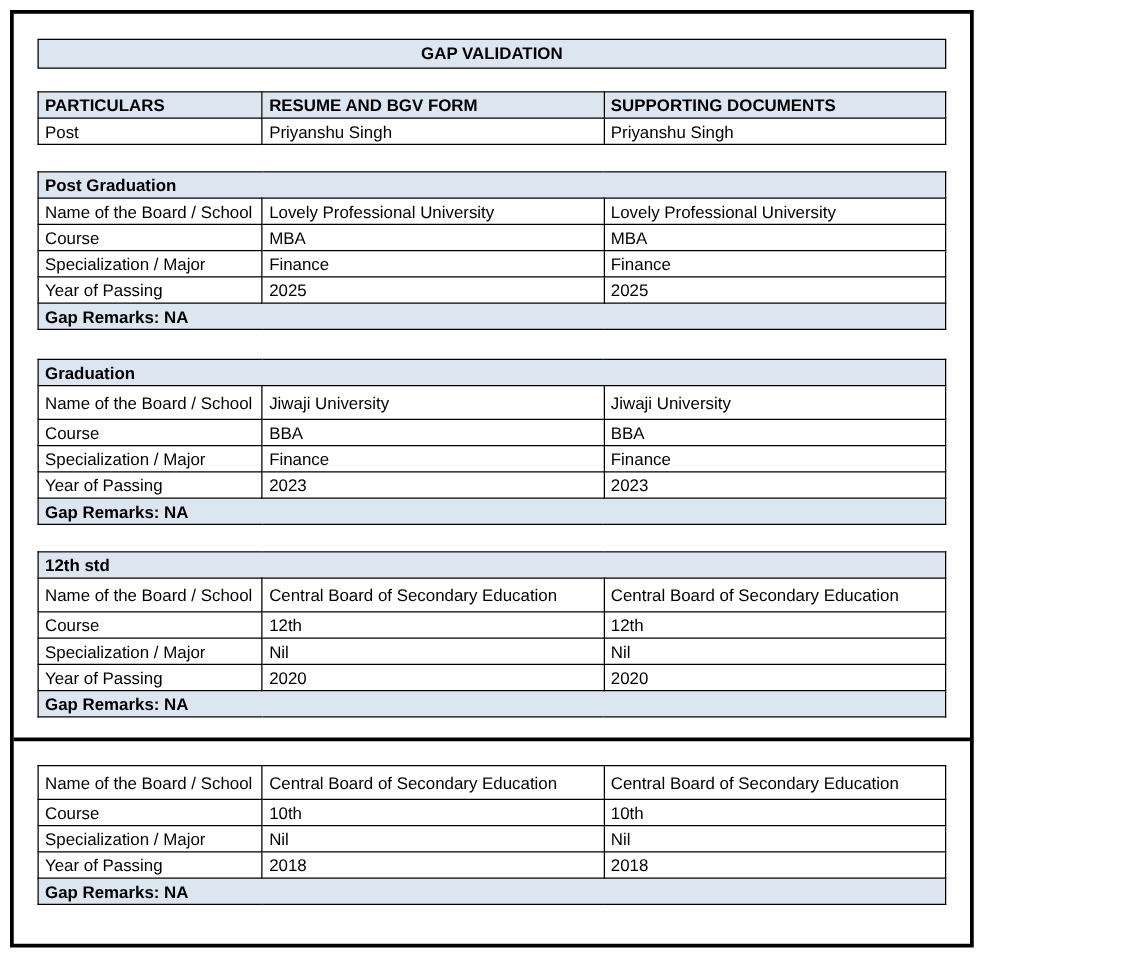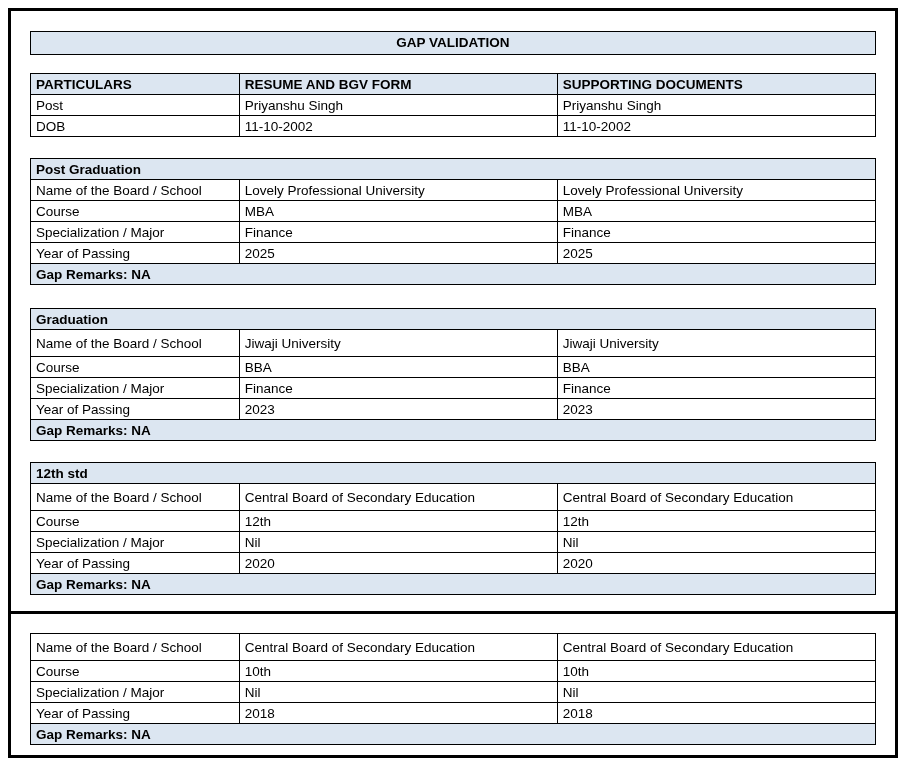--- a/index.html
+++ b/index.html
@@ -7,21 +7,21 @@
     margin: 0; padding: 0;
     width: 906px; height: 767px;
     background: #ffffff;
     font-family: "Liberation Sans", sans-serif;
     color: #000;
     overflow: hidden;
   }
   .page {
     position: absolute;
     left: 8px; top: 8px;
-    width: 890px; height: 750px;
+    width: 771px; height: 750px;
     border: 3px solid #000;
     background: #fff;
   }
   .content { padding: 20px 19px 0 19px; }
 
   .title-bar {
     width: 100%;
     border: 1px solid #000;
     background: #DCE6F1;
     text-align: center;
@@ -85,25 +85,20 @@
         <tr class="hdr">
           <td>PARTICULARS</td>
           <td>RESUME AND BGV FORM</td>
           <td>SUPPORTING DOCUMENTS</td>
         </tr>
         <tr>
           <td>Post</td>
           <td>Priyanshu Singh</td>
           <td>Priyanshu Singh</td>
         </tr>
-        <tr>
-          <td>DOB</td>
-          <td>11-10-2002</td>
-          <td>11-10-2002</td>
-        </tr>
       </tbody>
     </table>
 
     <table class="grid mb-sec">
       <colgroup>
           <col class="c1">
           <col class="c2">
           <col class="c3">
         </colgroup>
       <tbody>

